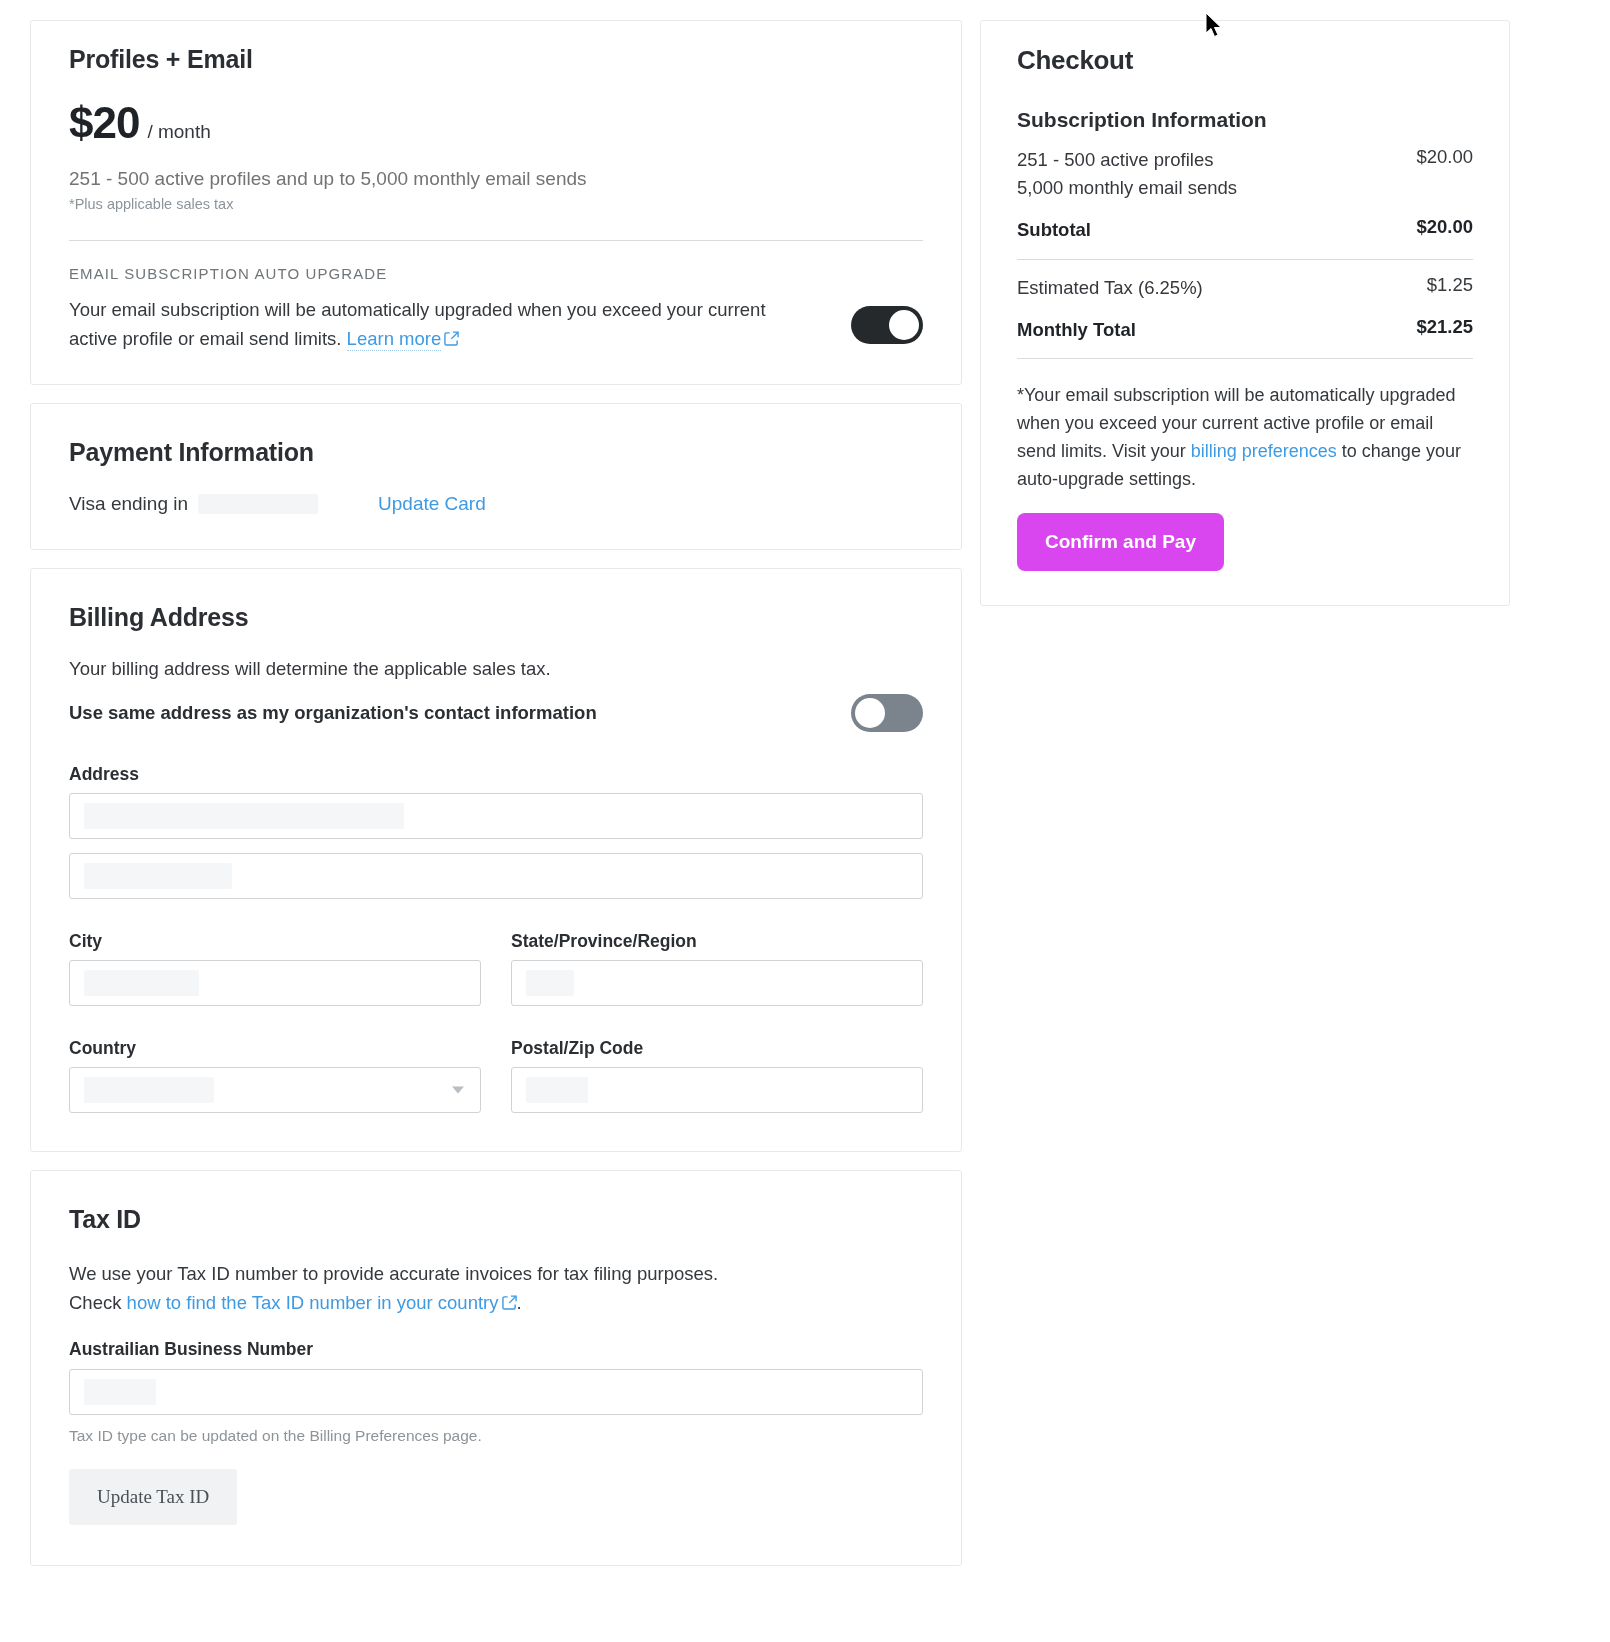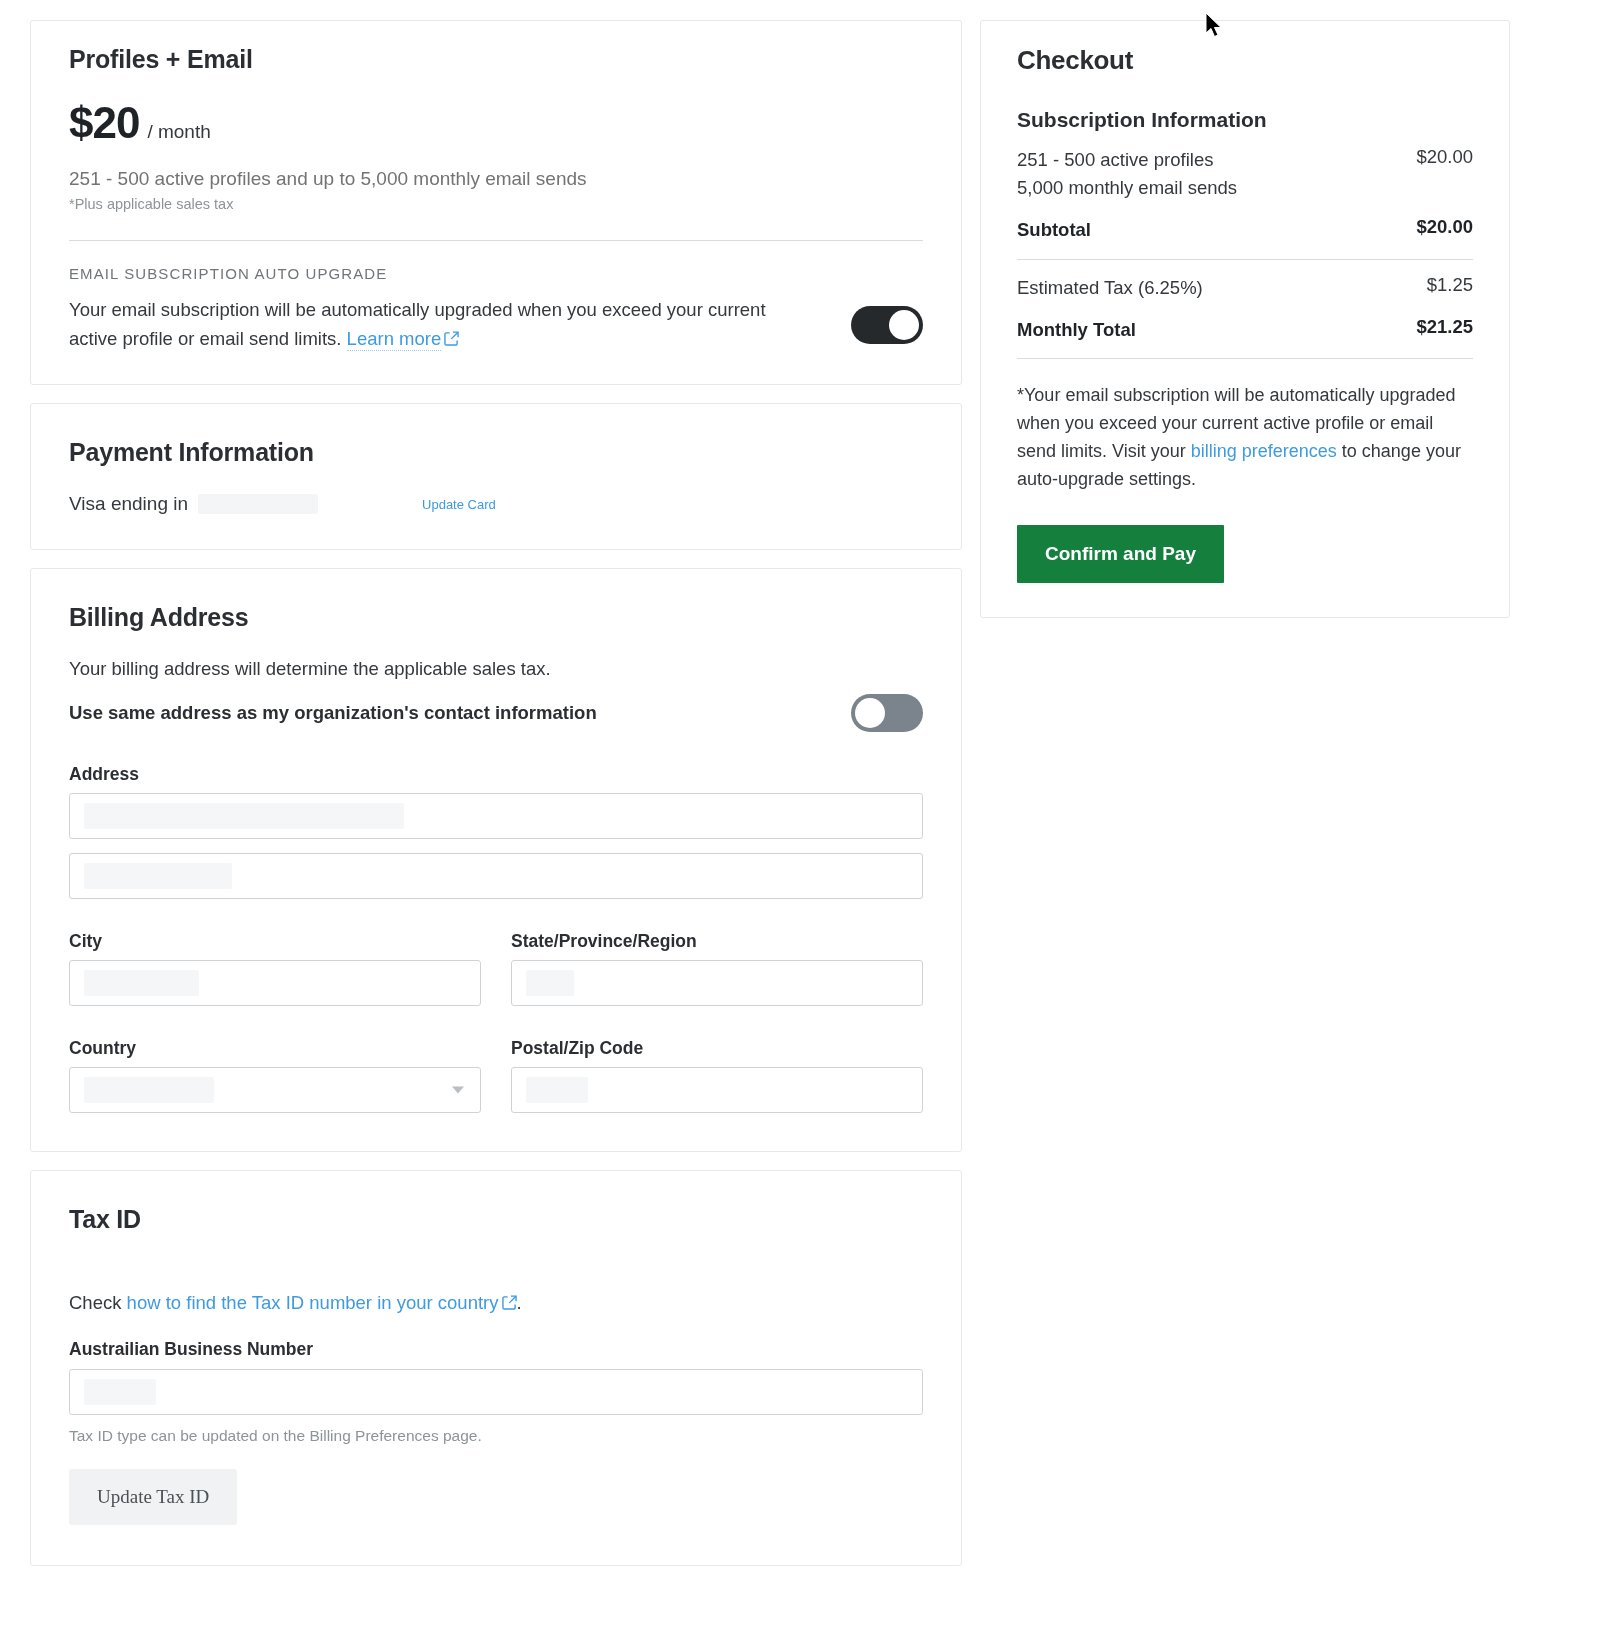--- a/index.html
+++ b/index.html
@@ -149,21 +149,21 @@
     font-size: 19px;
     color: #35393d;
   }
   .pay-label { }
   .redact {
     background: #f4f5f6;
     border-radius: 2px;
     display: inline-block;
   }
   .pay-redact { width: 120px; height: 20px; margin-left: 10px; }
-  .pay-update { margin-left: 104px; font-size: 13px; text-align: center; }
+  .pay-update { margin-left: 60px; font-size: 19px; text-align: center; }
 
   
   .billing-card { padding: 34px 38px 38px 38px; }
   .billing-desc {
     margin-top: 26px;
     font-size: 18.5px;
     color: #35393d;
   }
   .same-addr-row {
     margin-top: 14px;
@@ -294,26 +294,26 @@
   }
   .rule.tight { margin-top: 14px; }
 
   .checkout-note {
     margin-top: 22px;
     font-size: 18px;
     line-height: 1.56;
     color: #35393d;
   }
   .btn-primary {
-    margin-top: 32px;
+    margin-top: 20px;
     display: inline-block;
-    background: #15803d;
+    background: #d946ef;
     color: #ffffff;
     border: none;
-    border-radius: 1px;
+    border-radius: 8px;
     font-size: 19px;
     font-weight: bold;
     font-family: inherit;
     padding: 18px 28px;
     cursor: pointer;
   }
 
   
   .cursor {
     position: absolute;
@@ -422,21 +422,21 @@
           <div class="input">
             <span class="fill w-62"></span>
           </div>
         </div>
       </div>
     </div>
 
     <div class="card tax-card">
       <div class="section-title">Tax ID</div>
       <div class="tax-desc">
-        <br>
+        <span>We use your Tax ID number to provide accurate invoices for tax filing purposes.</span><br>
         <span>Check</span>
         <a href="#" class="link">how to find the Tax ID number in your country</a><span class="ext-icon"><svg width="15" height="15" viewBox="0 0 16 16">
               <path d="M6 2H2.5A1.5 1.5 0 0 0 1 3.5v10A1.5 1.5 0 0 0 2.5 15h10a1.5 1.5 0 0 0 1.5-1.5V10" fill="none" stroke="#3d9ae3" stroke-width="1.5"></path>
               <path d="M9.5 1.2H15v5.5" fill="none" stroke="#3d9ae3" stroke-width="1.5"></path>
               <path d="M14.6 1.6 7.8 8.4" fill="none" stroke="#3d9ae3" stroke-width="1.5"></path>
             </svg></span><span>.</span>
       </div>
 
       <div class="tax-field-label">Austrailian Business Number</div>
       <div class="input">

